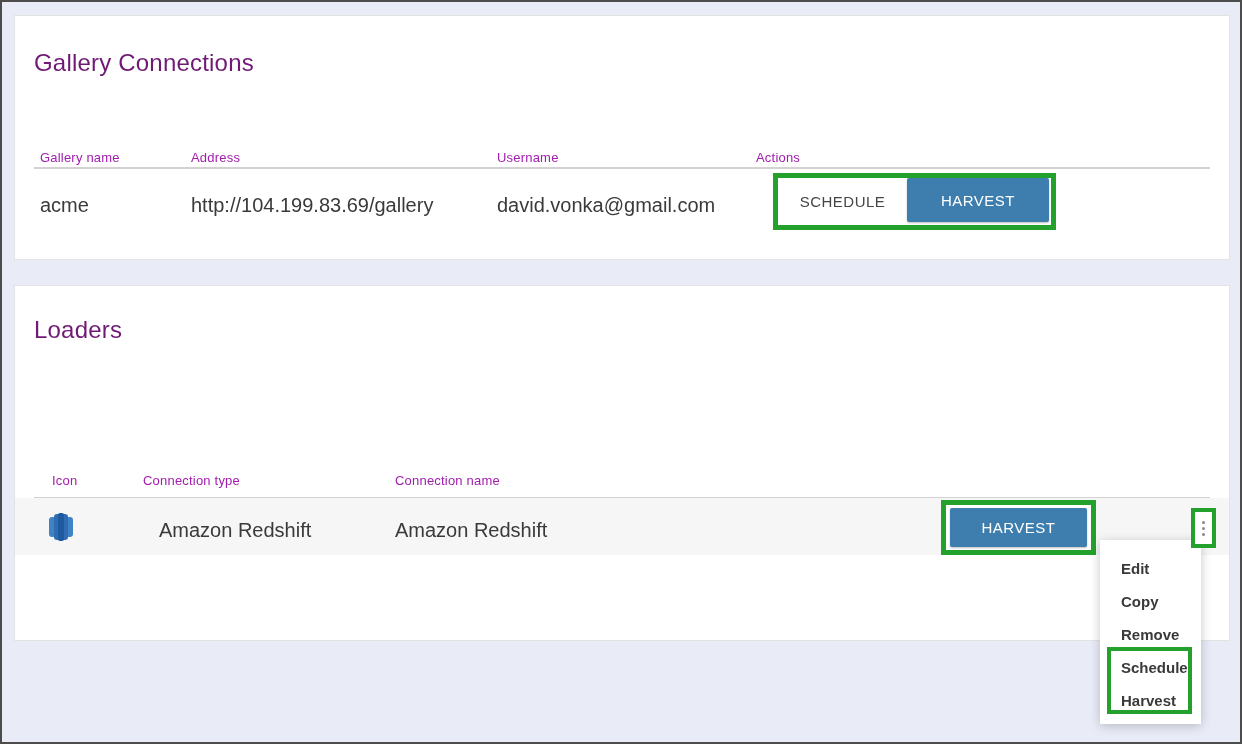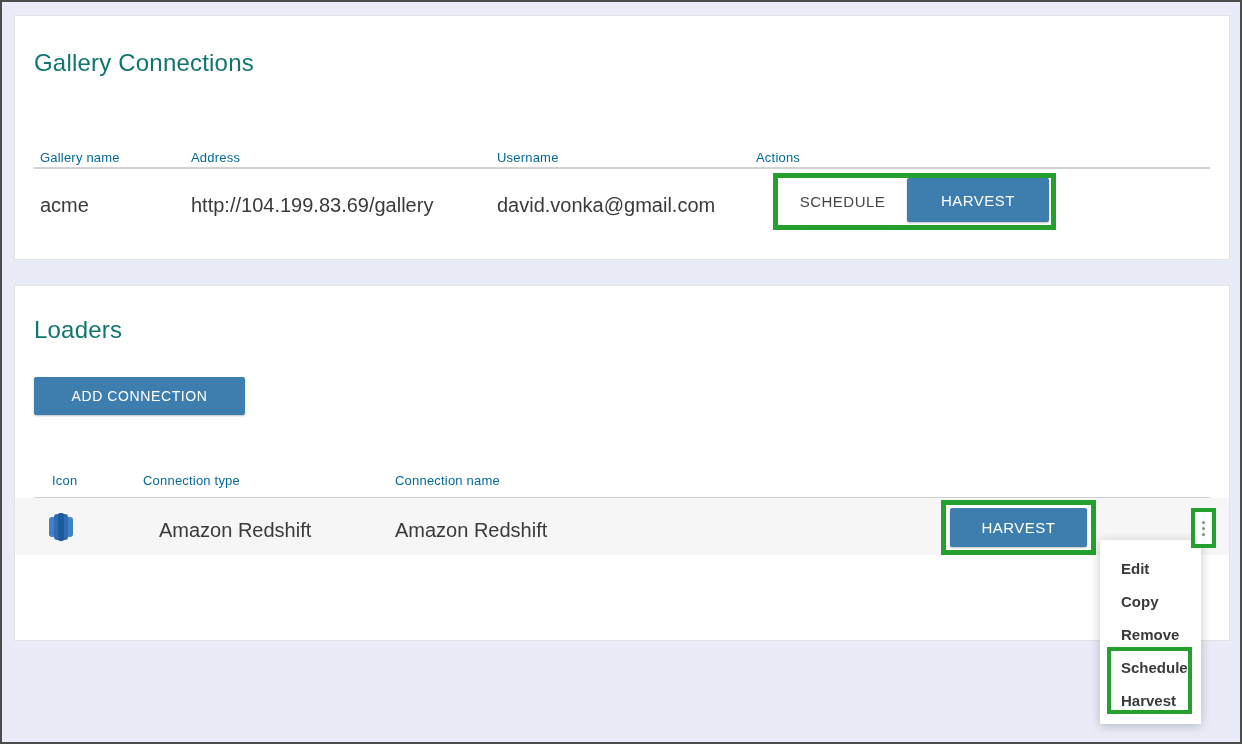--- a/index.html
+++ b/index.html
@@ -15,24 +15,24 @@
   .panel{
     position:absolute;
     background:#ffffff;
     border:1px solid #e3e3e3;
     box-sizing:border-box;
   }
   #panel-gallery{left:12px;top:13px;width:1216px;height:245px;}
   #panel-loaders{left:12px;top:283px;width:1216px;height:356px;}
   .panel-title{
     position:absolute;left:19px;
-    font-size:24px;color:#0f766e;letter-spacing:0.2px;
+    font-size:24px;color:#701a75;letter-spacing:0.2px;
   }
   .col-header{
-    position:absolute;font-size:13px;color:#0369a1;letter-spacing:0.2px;
+    position:absolute;font-size:13px;color:#a21caf;letter-spacing:0.2px;
   }
   .divider{
     position:absolute;left:19px;width:1176px;height:0;
     border-top:2px solid #d2d2d2;
   }
   .cell-text{
     position:absolute;font-size:20px;color:#3a3a3a;
   }
   
   .hl-box{
@@ -108,21 +108,20 @@
 
   <div class="hl-box" id="actions-group">
     <button class="btn-flat">SCHEDULE</button>
     <button class="btn-blue">HARVEST</button>
   </div>
 </div>
 
 <div class="panel" id="panel-loaders">
   <div class="panel-title" style="top:30px;">Loaders</div>
 
-  <button class="btn-blue" id="add-connection-button">ADD CONNECTION</button>
 
   <div class="col-header" style="left:29px;top:187px;margin-left:8px;">Icon</div>
   <div class="col-header" style="left:128px;top:187px;">Connection type</div>
   <div class="col-header" style="left:380px;top:187px;">Connection name</div>
   <div class="col-header" style="left:938px;top:187px;margin-top:44px;">Action</div>
 
   <div class="divider" style="top:211px;border-top-width:1px;"></div>
 
   <div class="row-stripe"></div>
 

